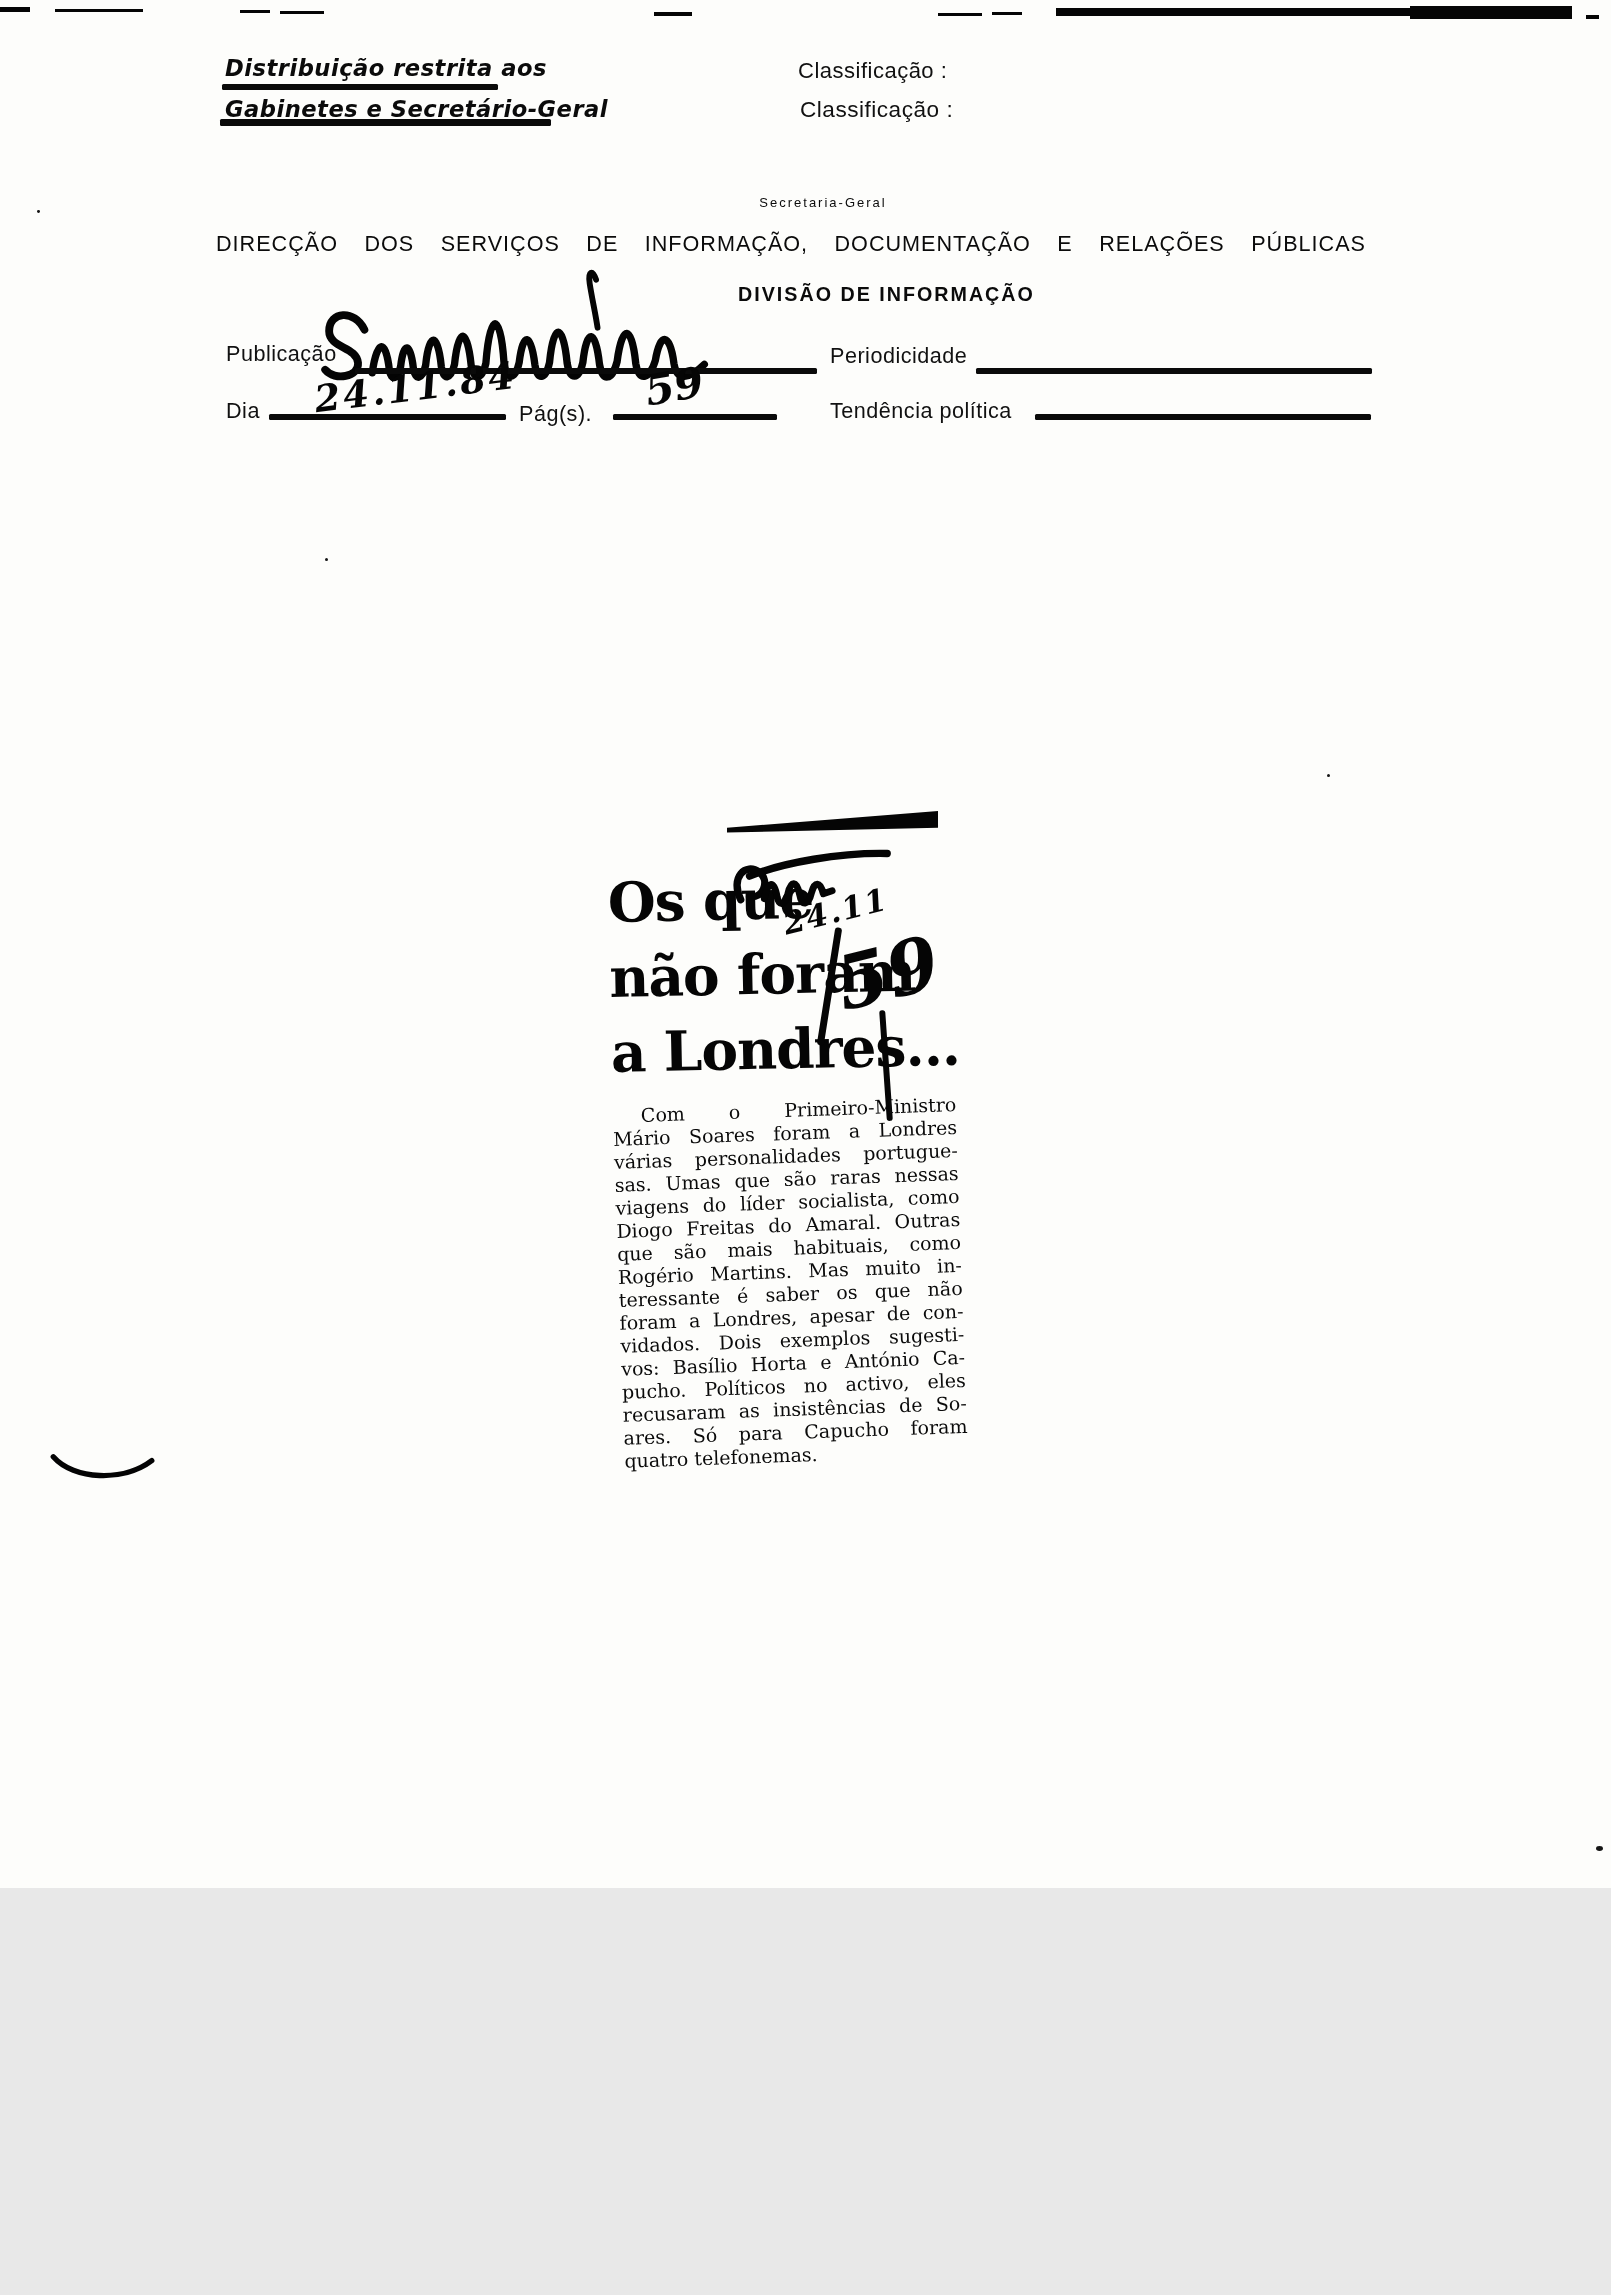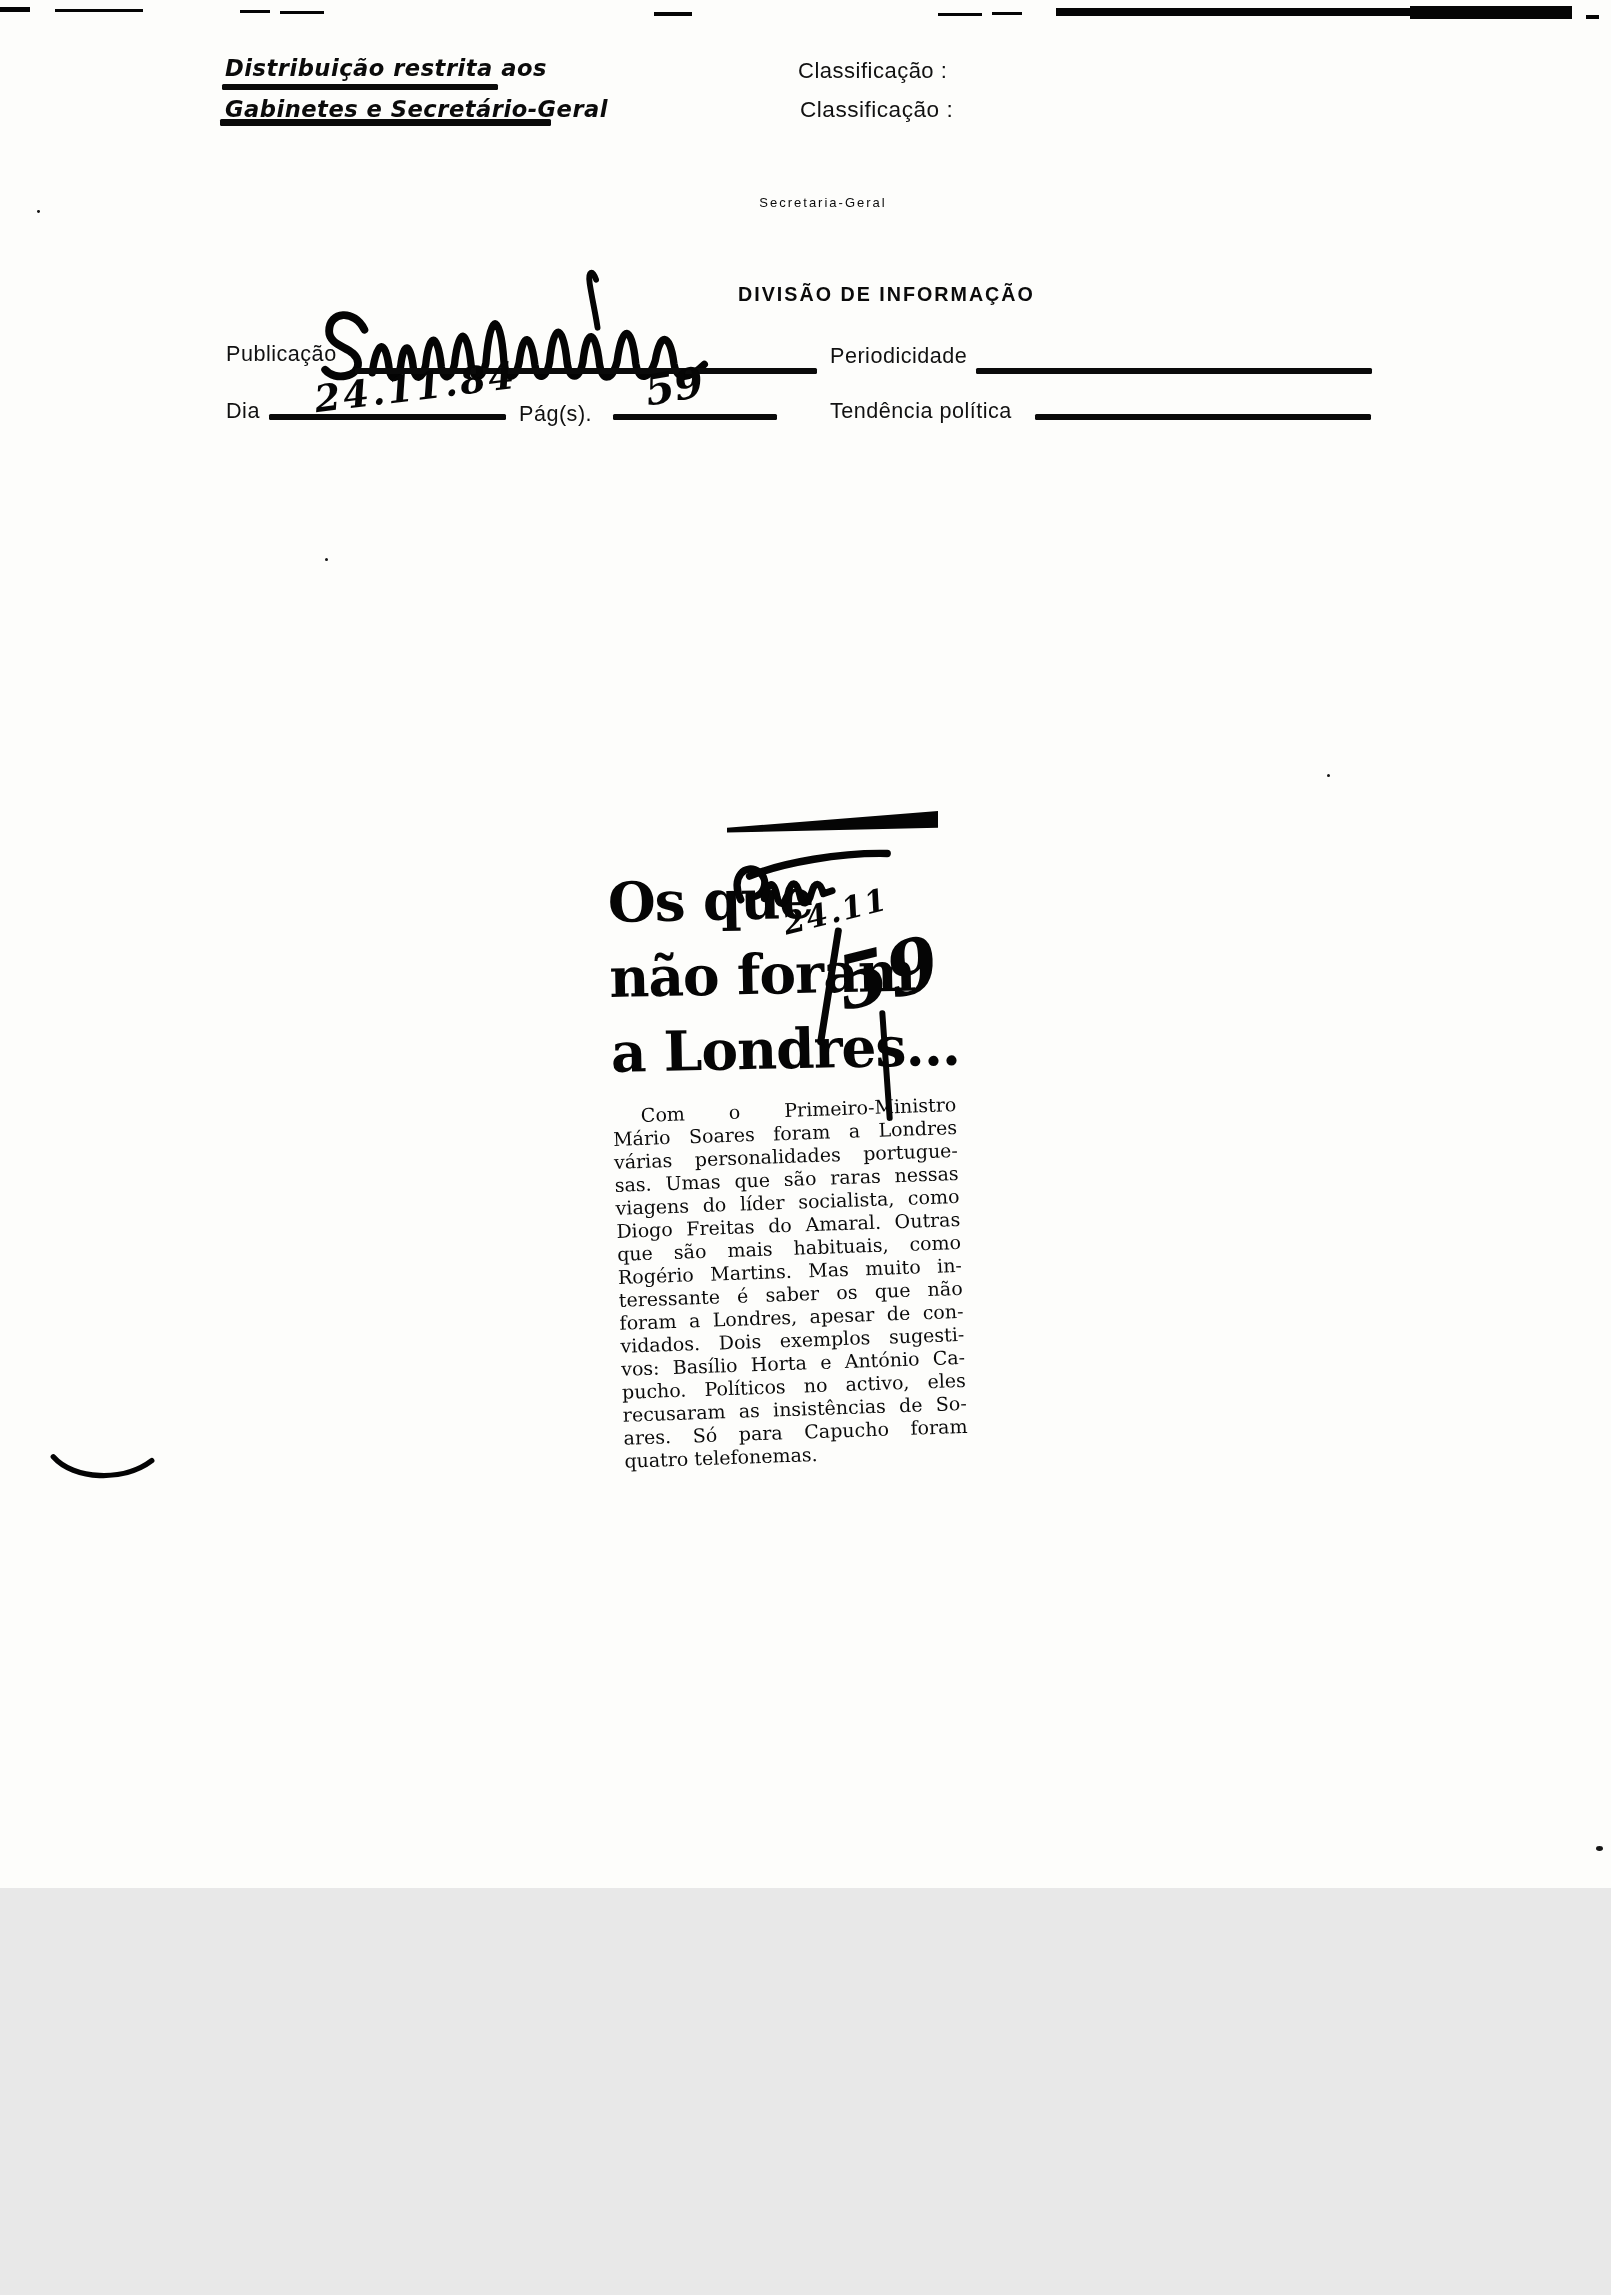--- a/index.html
+++ b/index.html
@@ -53,20 +53,21 @@
 
   <div class="abs hdr-it" style="left:225px;top:55px;">Distribuição restrita aos</div>
   <div class="ul" style="left:222px;top:84px;width:276px;height:6.4px;"></div>
   <div class="abs hdr-it" style="left:225px;top:96px;">Gabinetes e Secretário-Geral</div>
   <div class="ul" style="left:220px;top:119px;width:331px;height:6.9px;"></div>
 
   <div class="abs lbl" style="left:798px;top:58px;font-size:22px;">Classificação :</div>
   <div class="abs lbl" style="left:800px;top:97px;font-size:22.6px;">Classificação :</div>
 
   <div class="abs subtitle">Secretaria-Geral</div>
+  <div class="abs dept">DIRECÇÃO DOS SERVIÇOS DE INFORMAÇÃO, DOCUMENTAÇÃO E RELAÇÕES PÚBLICAS</div>
   <div class="abs division">DIVISÃO DE INFORMAÇÃO</div>
 
   <div class="abs lbl" style="left:226px;top:341px;">Publicação</div>
 
   <svg class="abs scrawl" style="left:309px;top:265px;" width="437" height="120" viewBox="0 0 890 245">
     <path stroke-width="16" d="M112,132 C92,90 40,94 40,135 C40,170 96,166 99,200 C101,228 52,238 32,214"></path>
     <path stroke-width="15" d="M128,220 C138,150 156,150 163,215 C167,237 180,235 186,207 C192,155 206,157 212,211 C216,237 230,235 237,205 C244,135 262,137 269,207 C273,237 288,235 296,203 C304,125 322,127 330,205 C336,237 352,235 360,201 C368,93 390,93 397,199 C402,237 420,235 428,199 C436,135 452,137 460,203 C465,237 482,235 490,199 C498,115 518,117 526,201 C532,237 550,235 558,199 C566,127 584,129 592,203 C598,239 618,237 628,197 C638,119 658,121 666,201 C672,239 694,235 706,195 C716,135 736,139 744,201 C750,239 775,233 806,203"></path>
     <path stroke-width="12" d="M585,30 C578,8 568,12 572,38 C577,70 584,100 588,128"></path>
   </svg>
 

